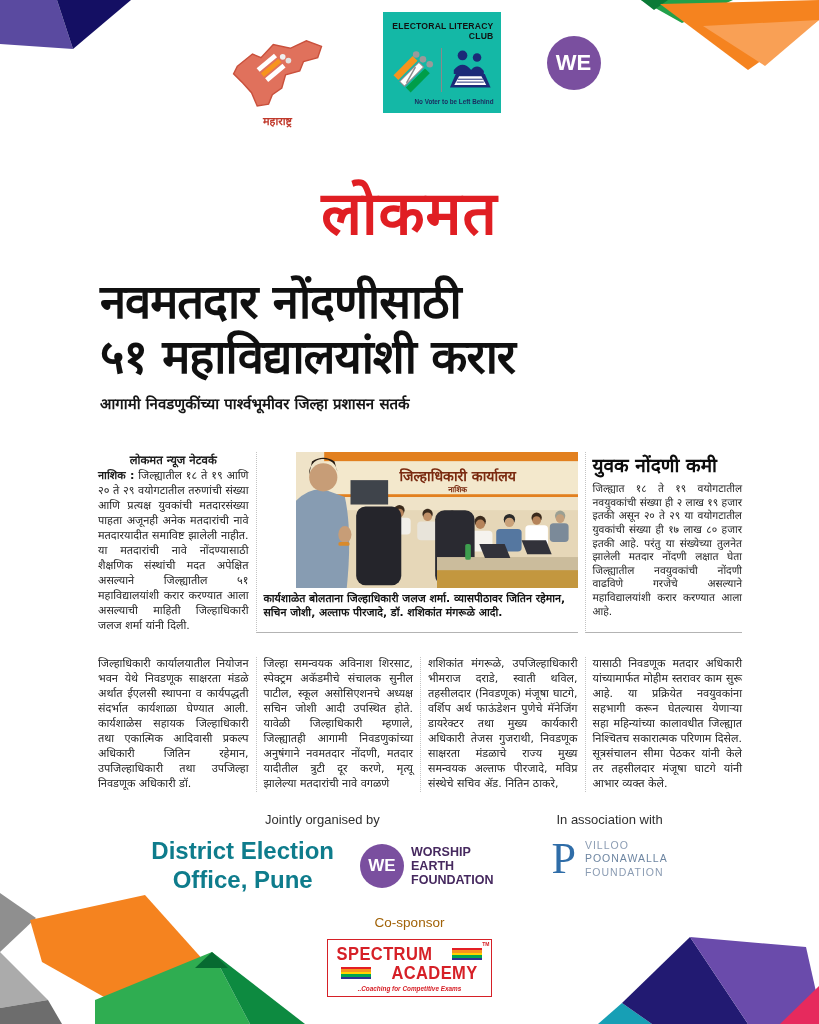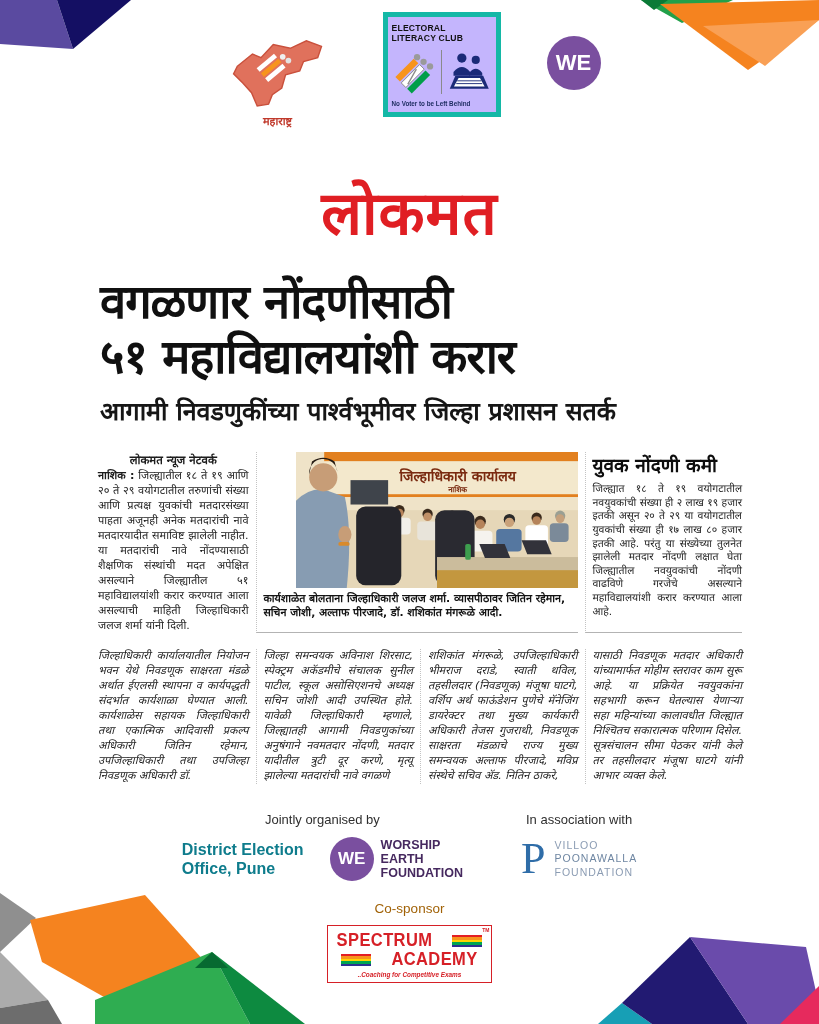--- a/index.html
+++ b/index.html
@@ -7,59 +7,59 @@
   .canvas {
     position:relative; width:819px; height:1024px; background:#ffffff;
     overflow:hidden; font-family:"DejaVu Sans", sans-serif; color:#1d1d1d;
   }
   .corners { position:absolute; inset:0; width:819px; height:1024px; pointer-events:none; }
 
   
   .header { position:absolute; top:12px; left:0; right:0; display:flex; justify-content:center; align-items:flex-start; gap:46px; }
   .mah-logo { width:118px; text-align:center; padding-top:22px; }
   .mah-label { font-size:11px; font-weight:bold; color:#c0392b; margin-top:1px; }
-  .elc-box { width:118px; border:5px solid #14b8a6; background:#c4b5fd; padding:6px 4px 5px; text-align:left; }
+  .elc-box { width:118px; border:3px solid #14b8a6; background:#14b8a6; padding:6px 4px 5px; text-align:right; }
   .elc-title { font-family:"Liberation Sans",sans-serif; font-size:8.6px; font-weight:bold; letter-spacing:.2px; color:#111; }
   .elc-icons { display:flex; justify-content:center; align-items:center; gap:5px; margin:5px 0 4px; }
   .elc-divider { width:1px; height:44px; background:#8a8a8a; }
   .elc-tagline { font-family:"Liberation Sans",sans-serif; font-size:6.3px; font-weight:bold; color:#1b2a5e; }
   .we-circle { width:54px; height:54px; border-radius:50%; background:#7a4f9f; color:#fff; display:flex; align-items:center; justify-content:center;
     font-family:"Liberation Sans",sans-serif; font-weight:bold; font-size:22px; margin-top:24px; }
 
   
   .masthead { position:absolute; top:170px; left:0; right:0; text-align:center;
     color:#e01e23; font-size:60px; font-weight:bold; letter-spacing:1px; }
   .headline { position:absolute; left:100px; top:274px; width:650px; color:#101010; }
   .headline .hl { font-size:47px; font-weight:bold; line-height:1.17; letter-spacing:-1px; white-space:nowrap; }
-  .subheadline { margin-top:9px; font-size:25px; font-weight:bold; color:#161616; }
+  .subheadline { margin-top:9px; font-size:15px; font-weight:bold; color:#161616; }
 
   
   .article { position:absolute; left:98px; top:452px; width:644px; }
   .grid { display:grid; grid-template-columns:repeat(4,1fr); column-gap:14px; }
   .body-text { font-size:11px; line-height:1.36; text-align:justify; color:#1c1c1c; }
   .byline { text-align:center; font-weight:bold; font-size:11.5px; margin-bottom:2px; }
   .dateline { font-weight:bold; }
   .cell-photo { grid-column:2/4; border-left:1px dotted #c3c3c3; border-bottom:1px solid #b3b3b3;
     margin-left:-7px; padding-left:7px; padding-bottom:5px; }
   .photo { height:136px; overflow:hidden;padding-left:32px; }
   .photo svg { display:block; width:100%; height:136px; }
   .caption { font-size:10.8px; font-weight:bold; line-height:1.3; margin-top:4px; color:#141414; }
   .cell-sidebar { border-left:1px dotted #c3c3c3; border-bottom:1px solid #b3b3b3;
     margin-left:-7px; padding-left:7px; padding-bottom:6px; }
   .sidebar-heading { font-size:19px; font-weight:bold; color:#0d0d0d; margin-bottom:4px; }
   .sidebar-body { font-size:10.5px; line-height:1.3; text-align:justify; }
-  .row2 { margin-top:16px;font-style:italic; }
+  .row2 { margin-top:24px; }
   .row2 > .col + .col { border-left:1px dotted #c3c3c3; margin-left:-7px; padding-left:7px; }
 
   
   .footer { position:absolute; left:0; right:0; top:812px; text-align:center; font-family:"Liberation Sans",sans-serif; }
   .footer-row { display:flex; justify-content:center; align-items:flex-start; gap:58px; }
   .footer-label { font-size:13px; color:#2e2e2e; margin-bottom:10px; }
   .flogos { display:flex; align-items:center; gap:26px; }
-  .deo { text-align:left; color:#0e7c8c; font-weight:bold; font-size:16px; line-height:1.2; }
+  .deo { text-align:center; color:#0e7c8c; font-weight:bold; font-size:24px; line-height:1.2; }
   .we-group { display:flex; align-items:center; gap:7px; }
   .we-small { width:44px; height:44px; border-radius:50%; background:#7a4f9f; color:#fff; display:flex; align-items:center; justify-content:center;
     font-weight:bold; font-size:17px; }
   .worship { text-align:left; color:#46295f; font-weight:bold; font-size:12.5px; line-height:1.12; }
   .poona-group { display:flex; align-items:center; gap:9px; }
   .poona-p { font-family:"Liberation Serif", serif; font-size:44px; color:#2f6da8; line-height:1; }
   .poona-name { text-align:left; font-size:10.5px; letter-spacing:1px; line-height:1.25; color:#8b9cb3; }
   .poona-name .mid { color:#6e86a2; }
   .cosponsor { margin-top:20px; font-size:13.5px; color:#a16207; }
   .spectrum-box { position:relative; display:inline-block; margin-top:9px; border:1.5px solid #d62027; background:#fff; padding:5px 9px 4px; text-align:center; }
@@ -142,21 +142,21 @@
       </div>
       <div class="elc-tagline">No Voter to be Left Behind</div>
     </div>
 
     <div class="we-circle">WE</div>
   </div>
 
   <div class="masthead">लोकमत</div>
 
   <div class="headline">
-    <div class="hl">वगळणार नोंदणीसाठी</div>
+    <div class="hl">नवमतदार नोंदणीसाठी</div>
     <div class="hl">५१ महाविद्यालयांशी करार</div>
     <div class="subheadline">आगामी निवडणुकींच्या पार्श्वभूमीवर जिल्हा प्रशासन सतर्क</div>
   </div>
 
   <div class="article">
     <div class="grid">
       <div class="col">
         <div class="byline">लोकमत न्यूज नेटवर्क</div>
         <div class="body-text">
           <span class="dateline">नाशिक :</span>

